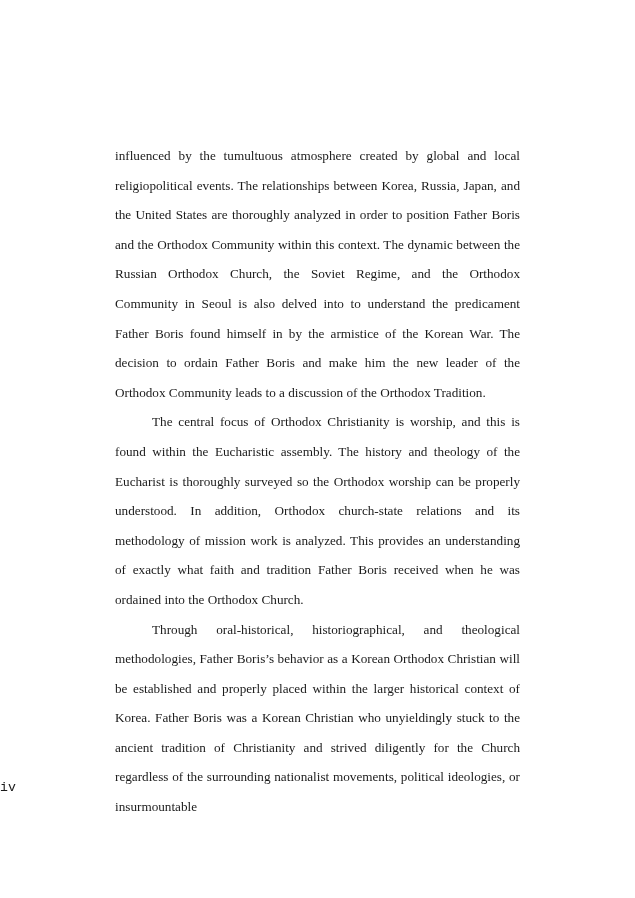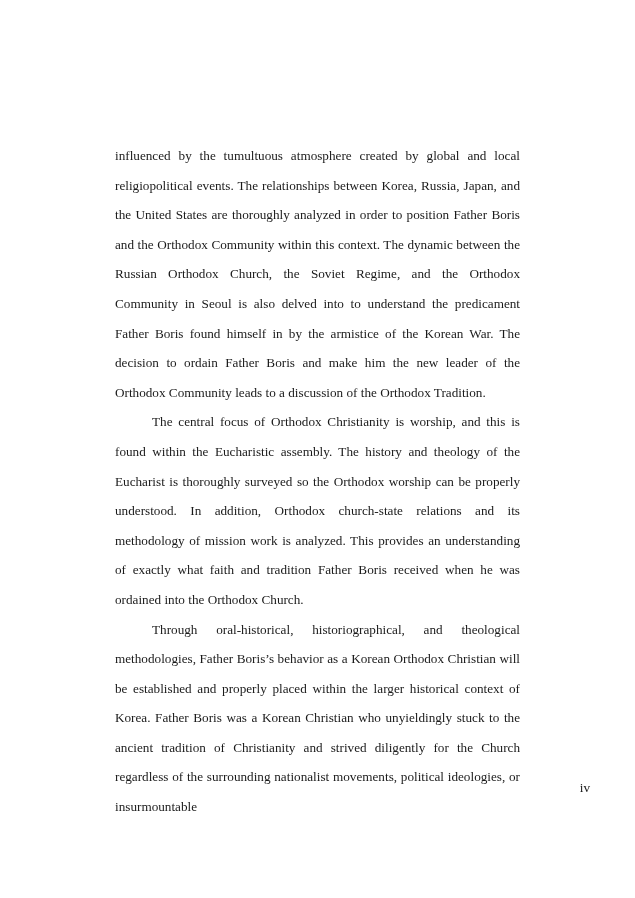--- a/index.html
+++ b/index.html
@@ -36,23 +36,24 @@
       padding: 0;
     }
     .body-text p.indent {
       text-indent: 37px;
     }
     .page-number {
       position: absolute;
       left: 0;
       width: 590px;
       top: 778px;
-      text-align: right;
+      text-align: left;
       font-size: 13.2px;
       line-height: 20px;
+      font-family: Liberation Mono, monospace;
     }
   </style>
 </head>
 <body>
 
 <div class="page">
   <div class="body-text">
     <p>influenced by the tumultuous atmosphere created by global and local religiopolitical events. The relationships between Korea, Russia, Japan, and the United States are thoroughly analyzed in order to position Father Boris and the Orthodox Community within this context. The dynamic between the Russian Orthodox Church, the Soviet Regime, and the Orthodox Community in Seoul is also delved into to understand the predicament Father Boris found himself in by the armistice of the Korean War. The decision to ordain Father Boris and make him the new leader of the Orthodox Community leads to a discussion of the Orthodox Tradition.</p>
     <p class="indent">The central focus of Orthodox Christianity is worship, and this is found within the Eucharistic assembly. The history and theology of the Eucharist is thoroughly surveyed so the Orthodox worship can be properly understood. In addition, Orthodox church-state relations and its methodology of mission work is analyzed. This provides an understanding of exactly what faith and tradition Father Boris received when he was ordained into the Orthodox Church.</p>
     <p class="indent" style="text-align-last: justify;">Through oral-historical, historiographical, and theological methodologies, Father Boris’s behavior as a Korean Orthodox Christian will be established and properly placed within the larger historical context of Korea. Father Boris was a Korean Christian who unyieldingly stuck to the ancient tradition of Christianity and strived diligently for the Church regardless of the surrounding nationalist movements, political ideologies, or insurmountable</p>

